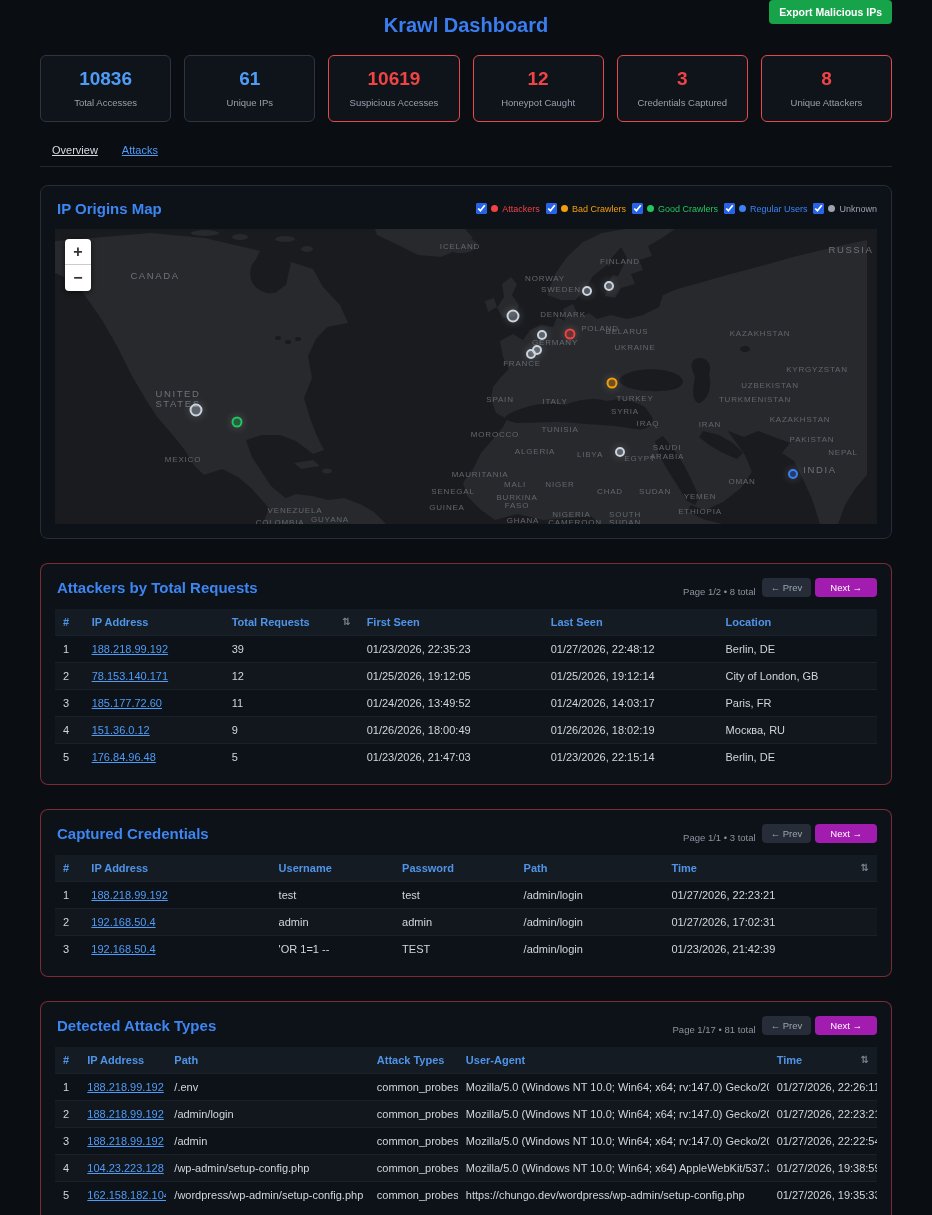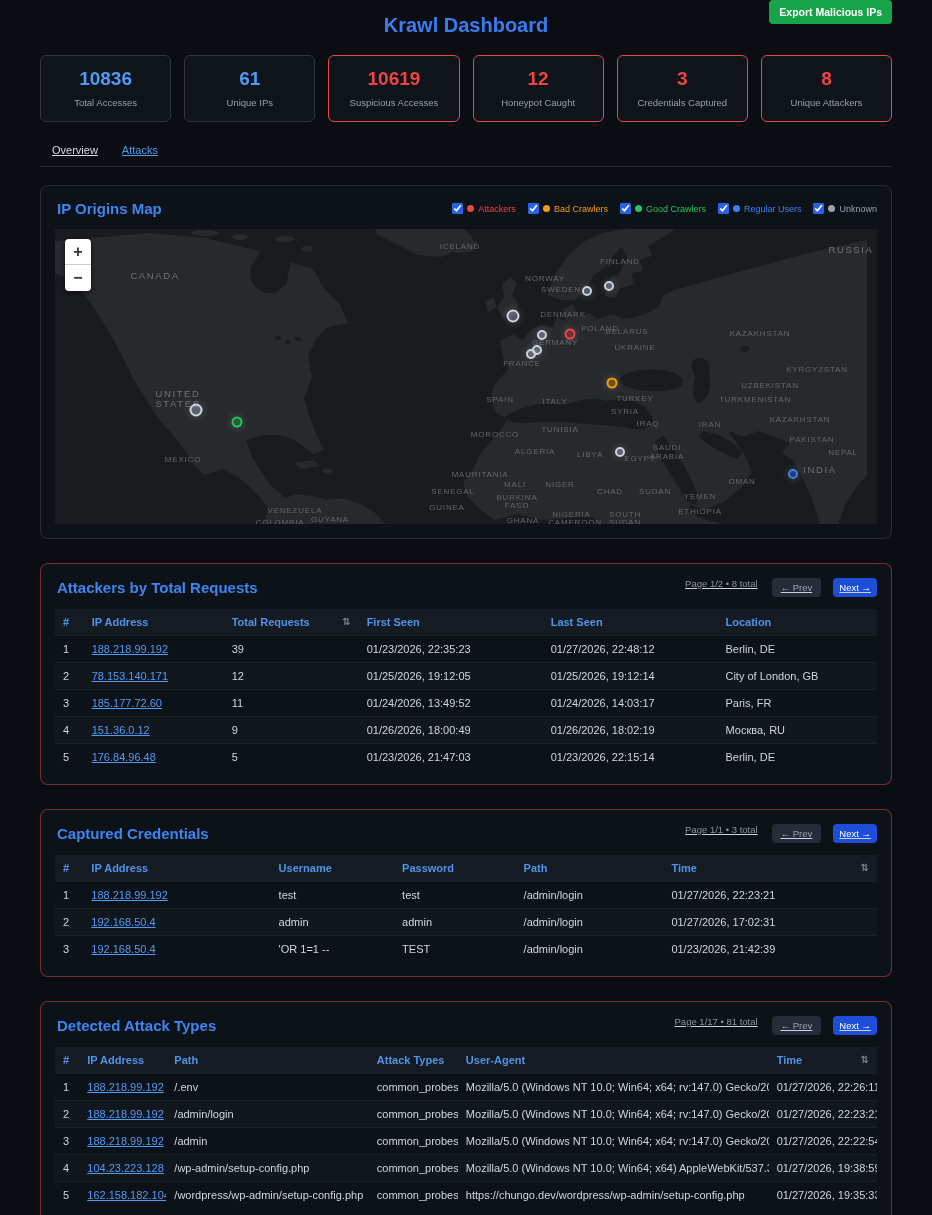--- a/index.html
+++ b/index.html
@@ -19,38 +19,38 @@
   
   .tabs{margin-top:22px;border-bottom:1px solid #222933;padding:0 0 10px 12px;display:flex;gap:24px;}
   .tab{font-size:11px;color:#4f9cf7;text-decoration:underline;cursor:pointer;}
   .tab.active{color:#d4dbe2;}
   
   .card{margin-top:18px;background:#0d1118;border:1px solid #262d38;border-radius:8px;padding:14px;}
   .table-card{border-color:rgba(229,72,77,.5);margin-top:24px;}
   .card-head{display:flex;justify-content:space-between;align-items:center;}
   .card-title{color:#3d86f2;font-size:15px;font-weight:700;margin:0 0 0 2px;}
   
-  .legend{display:flex;gap:12px;align-items:center;}
+  .legend{display:flex;gap:6px;align-items:center;}
   .legend-item{display:flex;gap:4px;align-items:center;font-size:9px;cursor:pointer;}
   .legend-item input{width:11px;height:11px;accent-color:#2563eb;margin:0;}
   .dot{width:7px;height:7px;border-radius:50%;display:inline-block;}
   
   .map{position:relative;height:295px;margin-top:12px;background:#1a1b1e;overflow:hidden;}
   .map svg{position:absolute;left:0;top:0;}
   .map-label{position:absolute;transform:translate(-50%,-50%);font-size:8px;color:#63676d;letter-spacing:.8px;white-space:nowrap;}
   .map-label.big{font-size:9.5px;color:#6e737a;letter-spacing:1.6px;}
   .marker{position:absolute;transform:translate(-50%,-50%);border:2px solid;border-radius:50%;box-shadow:0 0 8px rgba(255,255,255,.22);box-sizing:border-box;}
   .zoom{position:absolute;top:10px;left:10px;display:flex;flex-direction:column;border-radius:4px;overflow:hidden;box-shadow:0 1px 5px rgba(0,0,0,.6);}
   .zoom button{width:26px;height:26px;background:#fff;color:#333;border:none;font-size:16px;font-weight:700;cursor:pointer;line-height:1;font-family:inherit;}
   .zoom button:first-child{border-bottom:1px solid #ccc;}
   
-  .pager{display:flex;gap:12px;align-items:flex-start;text-decoration:underline;}
+  .pager{display:flex;gap:4px;align-items:flex-end;}
   .pager-info{font-size:9.5px;color:#8b949e;margin-right:2px;}
   .btn-prev{background:#262d38;color:#9aa4ae;border:none;border-radius:4px;font-size:9.5px;padding:4px 9px;cursor:pointer;font-family:inherit;}
-  .btn-next{background:#1d4ed8;color:#fff;border:none;border-radius:4px;font-size:9.5px;padding:4px 6px;cursor:pointer;font-family:inherit;}
+  .btn-next{background:#a21caf;color:#fff;border:none;border-radius:4px;font-size:9.5px;padding:4px 15px;cursor:pointer;font-family:inherit;}
   
   .data-table{width:100%;border-collapse:collapse;margin-top:12px;table-layout:fixed;font-size:11px;}
   .data-table th{background:#151b23;color:#4f94e8;text-align:left;padding:7px 8px;font-weight:700;font-size:11px;white-space:nowrap;overflow:hidden;}
   .data-table td{padding:7px 8px;color:#cfd6dd;border-top:1px solid #1b212b;white-space:nowrap;overflow:hidden;}
   .data-table tbody tr:nth-child(even){background:rgba(255,255,255,.025);}
   .sort{float:right;color:#7d8590;font-size:10px;cursor:pointer;}
   .ip{color:#4f9cf7;text-decoration:underline;}
 </style>
 </head>
 <body>

